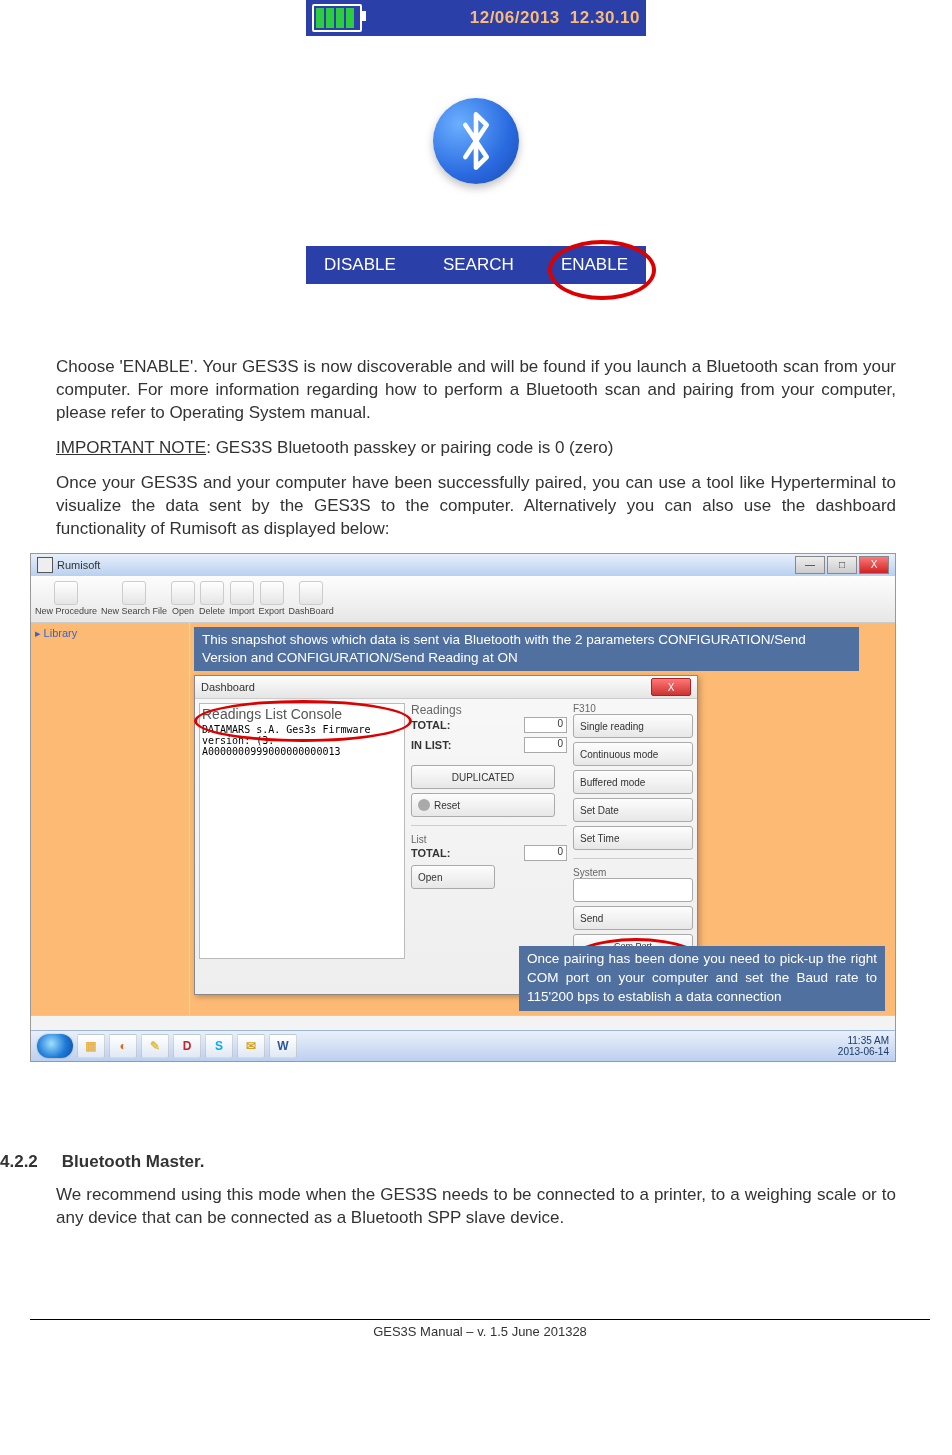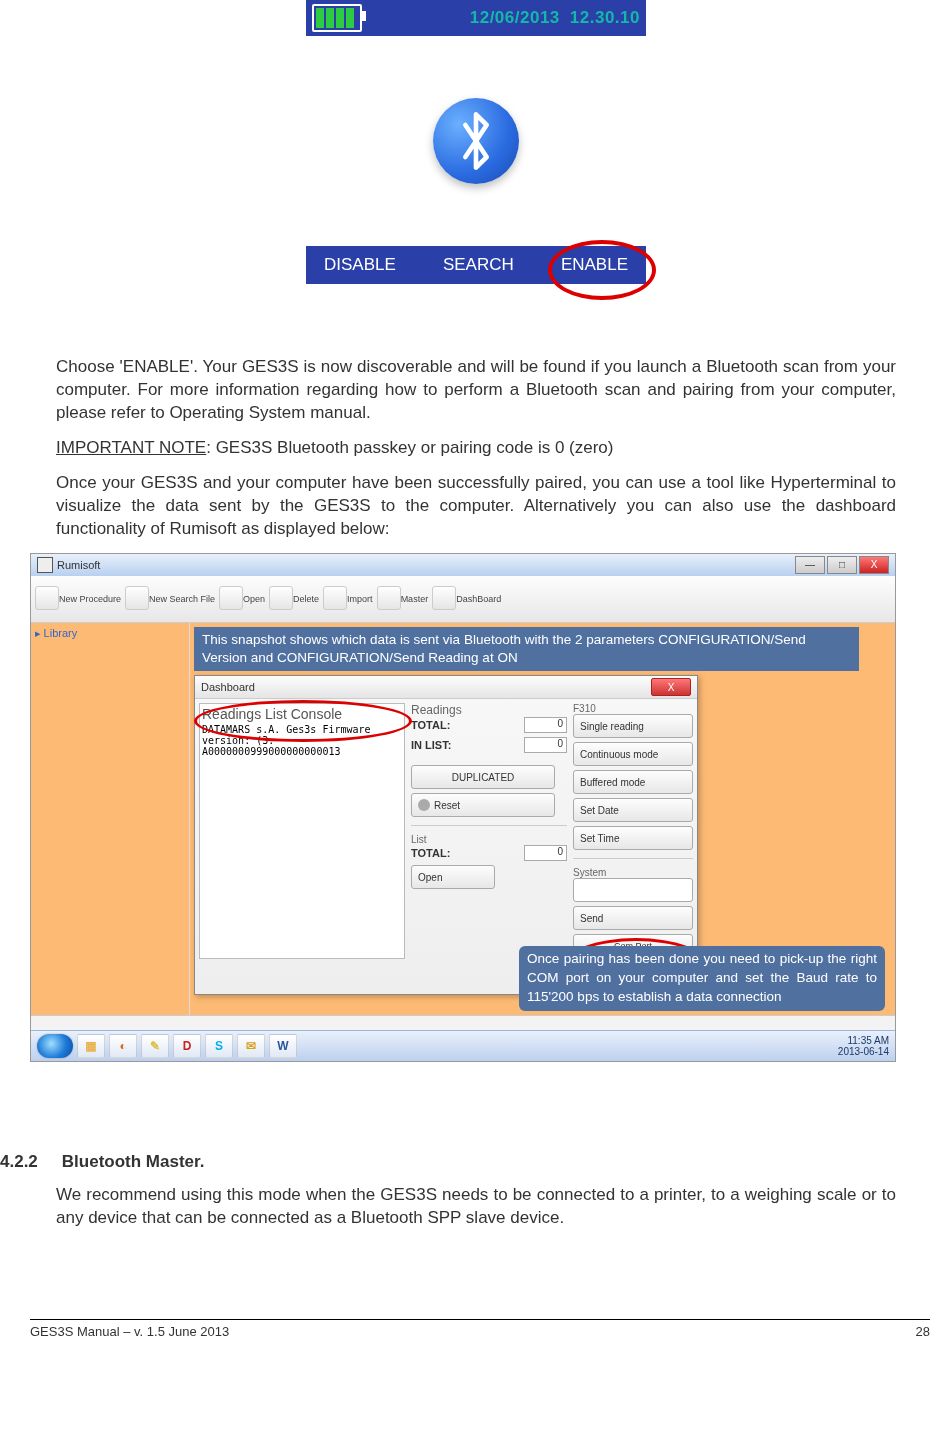--- a/index.html
+++ b/index.html
@@ -23,21 +23,21 @@
   .device-wrap {
     width: 340px;
     margin: 0 auto 20px;
     position: relative;
   }
   .dev-topbar {
     height: 36px;
     background: #2a3fa8;
     display: flex;
     align-items: center;
-    color: #14b8a6;
+    color: #fdba74;
     font-size: 17px;
     font-weight: bold;
     padding: 0 6px;
   }
   .battery {
     width: 42px;
     height: 20px;
     border: 2px solid #fff;
     border-radius: 2px;
     position: relative;
@@ -135,21 +135,21 @@
   .rs-winbtn.close { background: linear-gradient(#f77,#c22); color:#fff;}
   .rs-menubar { height: 18px; background: linear-gradient(#fff,#e8f0fb); padding: 1px 6px; font-size:11px; color:#555;}
   .rs-menubar span { margin-right: 10px; }
   .rs-toolbar {
     height: 46px; background: linear-gradient(#fdfdfd,#e7e7e7);
     border-bottom:1px solid #ccc;
     display:flex; align-items:center; padding: 0 4px;
     gap: 4px;
   }
   .tb-btn {
-    display:flex;flex-direction:row;align-items:center;
+    display:flex;flex-direction:column;align-items:center;
     font-size:9px;color:#444;
   }
   .tb-btn .ic {
     width:22px;height:22px;border:1px solid #ccc;
     background:linear-gradient(#fff,#e5e5e5);
     border-radius:3px;margin-bottom:1px;
   }
   .rs-body {
     display:flex;
     height: 392px;
@@ -217,21 +217,20 @@
   }
   .callout-bottom{
     position:absolute;
     right:10px;bottom:4px;
     width:350px;
     background:#5070a0;color:#fff;
     font-size:13.5px;line-height:1.4;
     padding:4px 8px;
     text-align:justify;
     font-family: Arial, sans-serif;
-    border-radius: 6px;
   }
   .rs-status{height:14px;background:#f3f3f3;border-top:1px solid #ccc;}
   .rs-taskbar{
     height:30px;background:linear-gradient(#eaf0fb,#bcd0ef);
     border-top:1px solid #9bb7de;
     display:flex;align-items:center;padding:0 6px;gap:4px;
   }
   .start{
     width:36px;height:24px;border-radius:12px;
     background:radial-gradient(circle at 40% 40%, #9fe0ff 0%, #1e7bd8 55%, #0a4aa0 100%);
@@ -243,21 +242,21 @@
   .heading4 {
     margin: 90px 0 8px;
     font-weight: bold;
     font-size: 17px;
   }
   .footer-line{
     border-top:1px solid #000;
     margin-top:90px;
     padding-top:4px;
     display:flex;
-    justify-content:space-between;
+    justify-content:center;
     font-size:13px;
     width: 900px;
     margin-left: -26px;
   }
 </style>
 </head>
 <body>
 
 <div class="page">
   <div class="content">
@@ -322,21 +321,21 @@
         <div class="tb-btn">
             <div class="ic"></div>
             <span>Delete</span>
           </div>
         <div class="tb-btn">
             <div class="ic"></div>
             <span>Import</span>
           </div>
         <div class="tb-btn">
             <div class="ic"></div>
-            <span>Master</span>
+            <span>Export</span>
           </div>
         <div class="tb-btn">
             <div class="ic"></div>
             <span>DashBoard</span>
           </div>
       </div>
       <div class="rs-body">
         <div class="rs-sidebar">▸ <span>Library</span></div>
         <div class="rs-main">
           <div class="callout-top">This snapshot shows which data is sent via Bluetooth with the 2 parameters CONFIGURATION/Send Version and CONFIGURATION/Send Reading at ON</div>

